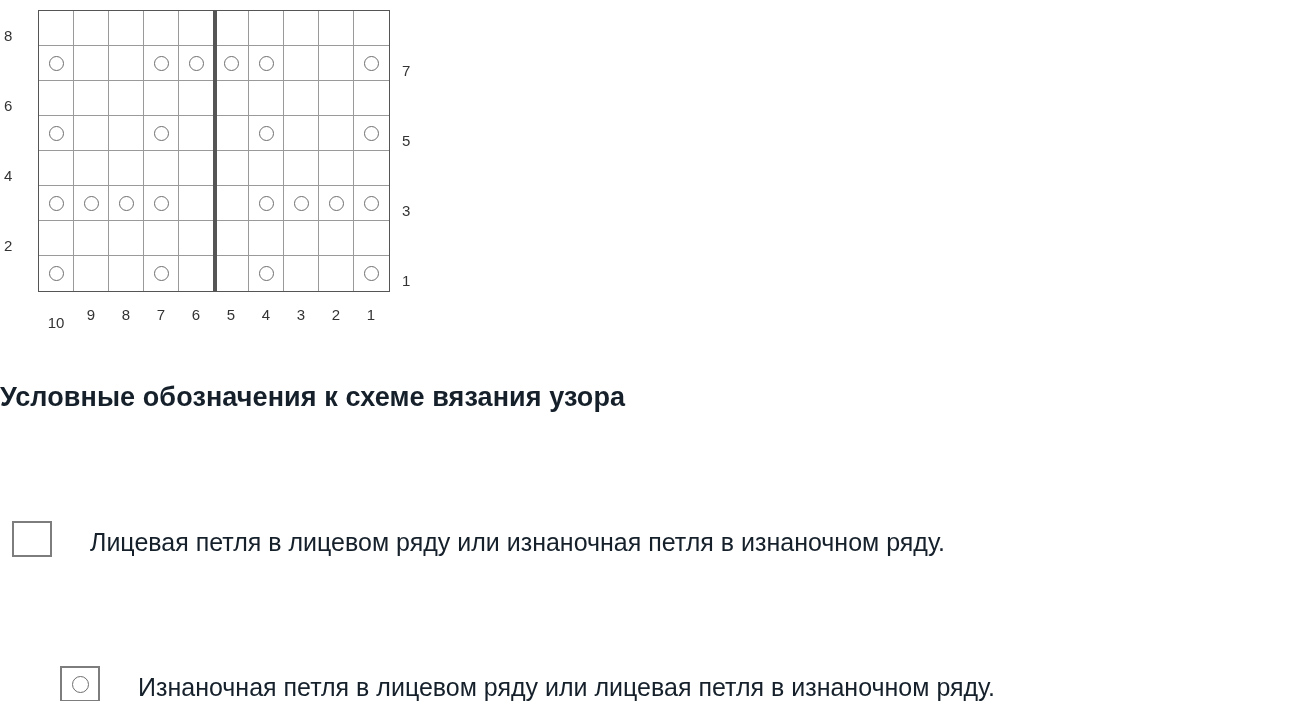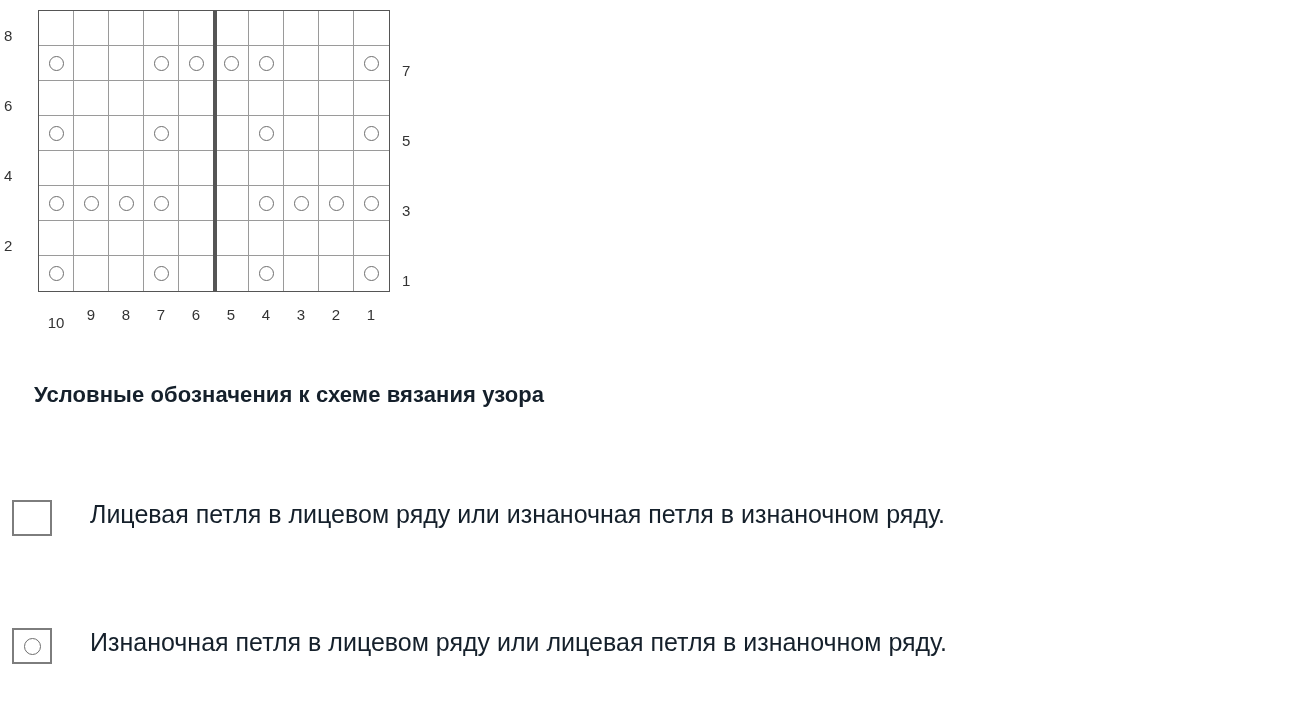--- a/index.html
+++ b/index.html
@@ -94,37 +94,37 @@
     position: absolute;
     width: 4px;
     background: #555;
   }
 
   
   #legend-title {
     position: absolute;
     left: 0;
     top: 382px;
-    font-size: 22px;
+    font-size: 27px;
     font-weight: bold;
     color: #15202b;
     letter-spacing: 0.1px;
-    margin-left: 34px;
   }
 
   
   .legend-row {
     position: absolute;
     left: 0;
     display: flex;
-    align-items: flex-start;
+    align-items: flex-end;
     height: 40px;
+    margin-top: 17px;
   }
   #legend-row-0 { top: 500px; }
-  #legend-row-1 { top: 628px; }
+  #legend-row-1 { top: 645px; padding-left: 48px; }
 
   .legend-swatch {
     width: 40px;
     height: 36px;
     margin-left: 12px;
     border: 2px solid #7d7d7d;
     box-sizing: border-box;
     background: #fff;
     display: flex;
     align-items: center;

